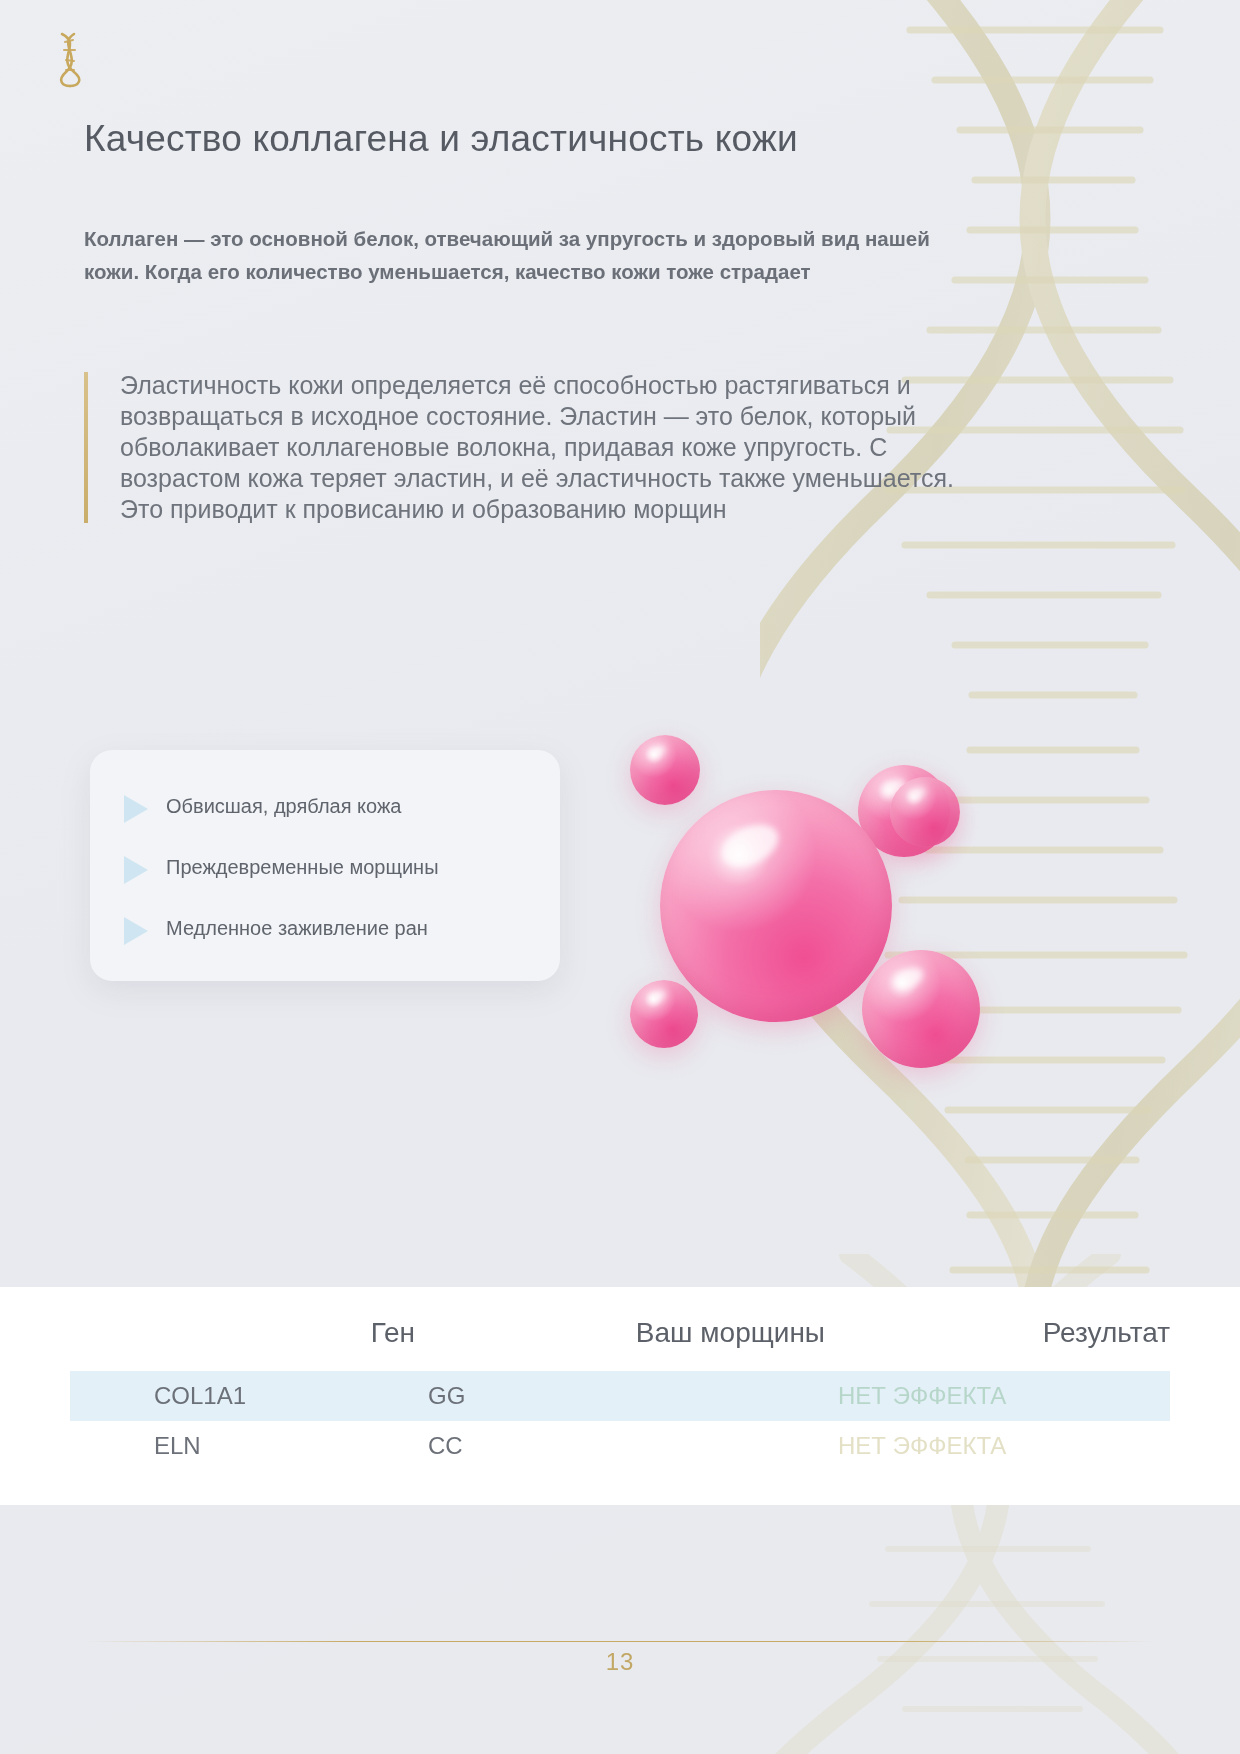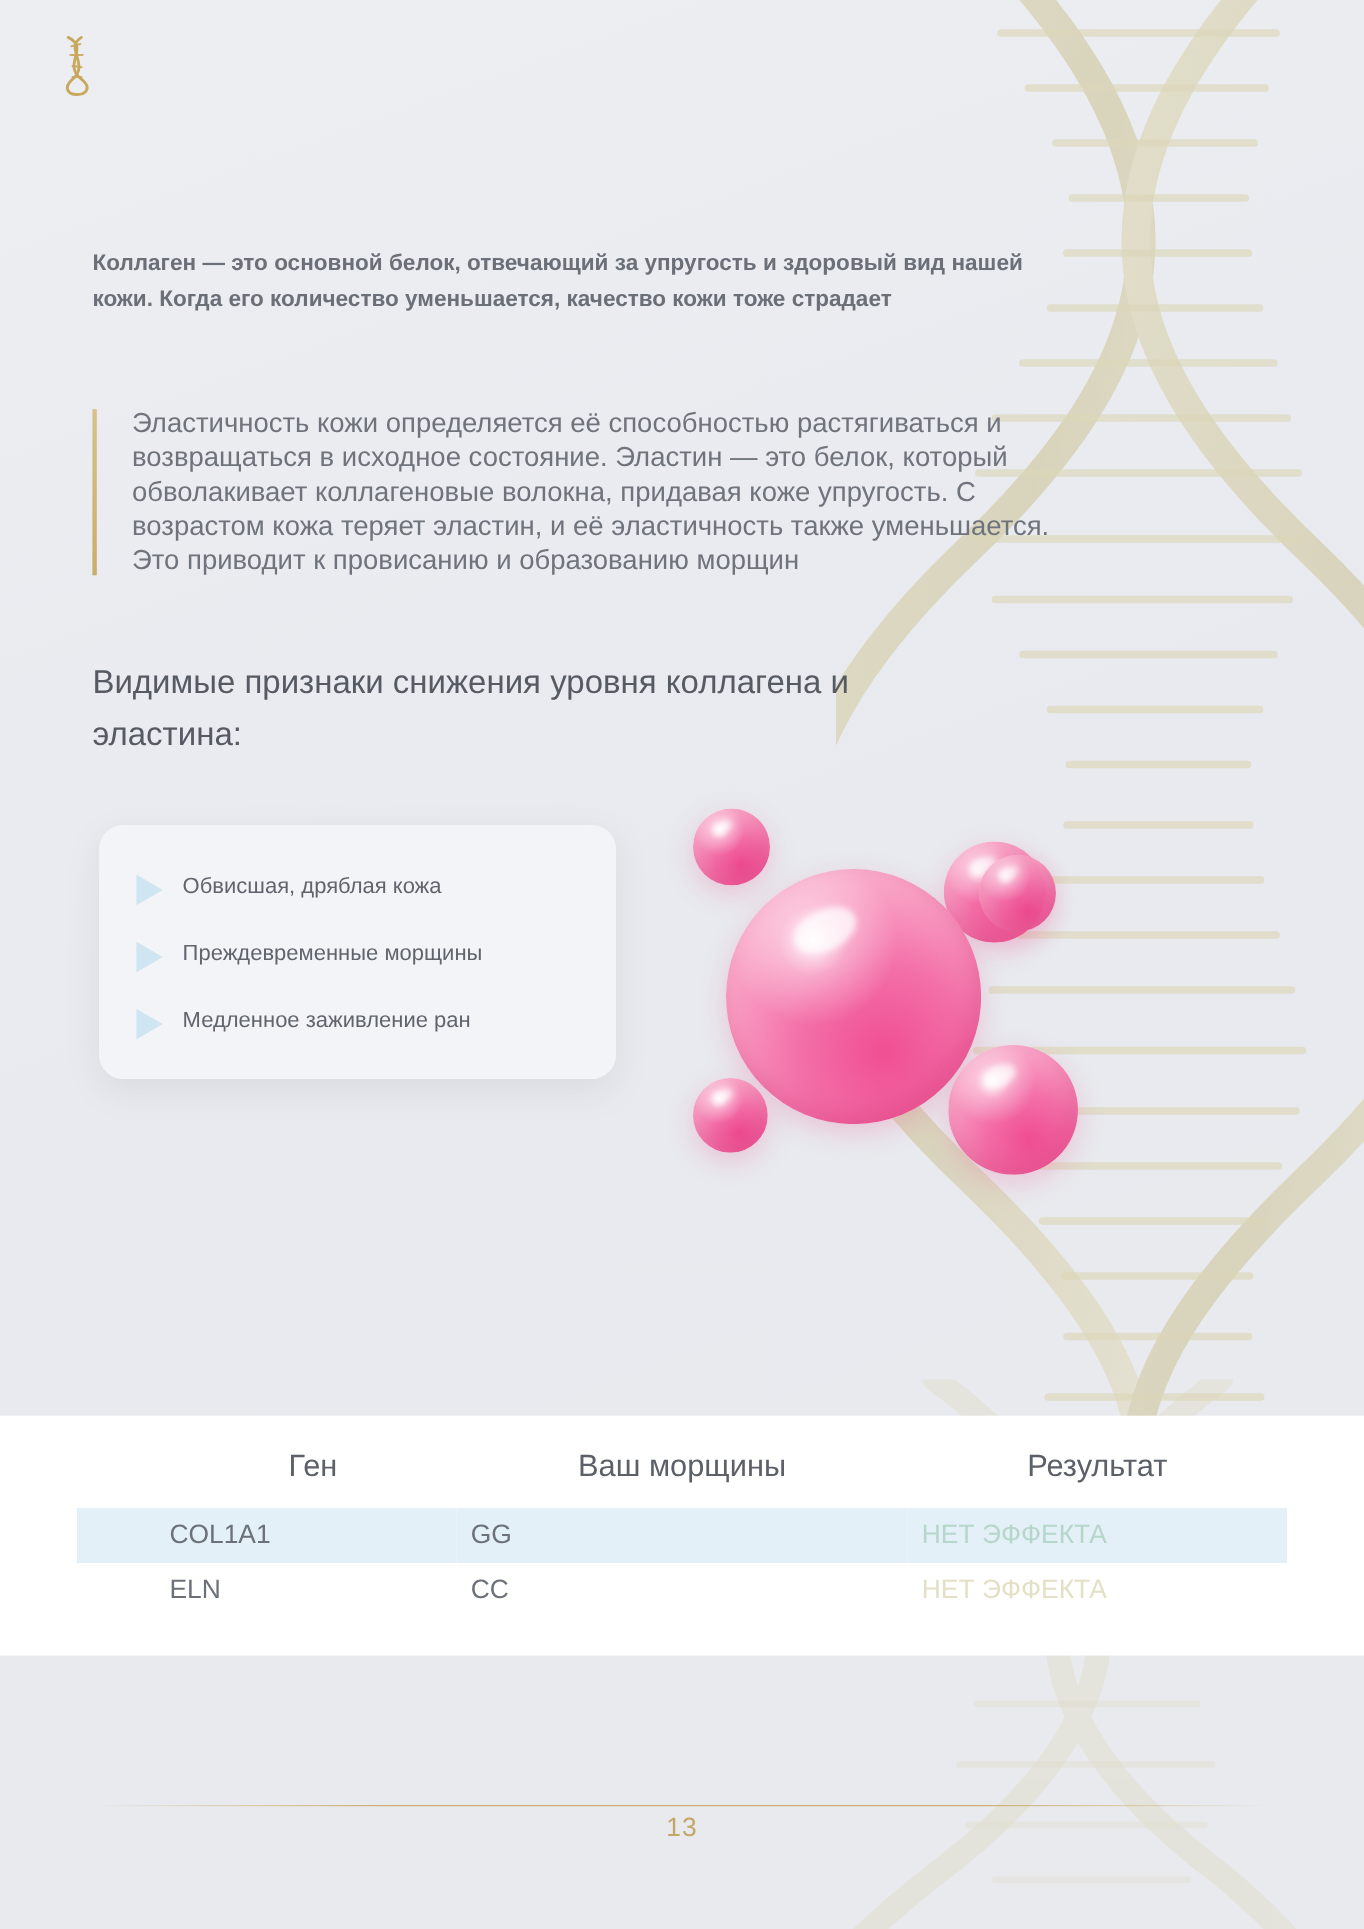--- a/index.html
+++ b/index.html
@@ -195,21 +195,21 @@
   }
 
   table {
     width: 1100px;
     margin: 0 auto;
     border-collapse: collapse;
     table-layout: fixed;
   }
 
   th {
-    text-align: center;
+    text-align: right;
     font-size: 28px;
     font-weight: 400;
     color: #5c6068;
     padding: 8px 0 22px 0;
   }
 
   td {
     font-size: 24px;
     font-weight: 400;
     color: #6c7078;
@@ -321,26 +321,26 @@
       <path d="M30,6 C14,16 38,30 22,44 C13,52 18,58 26,58"></path>
     </g>
     <g stroke="#caa95e" stroke-width="2" stroke-linecap="round" opacity=".9">
       <line x1="21" y1="14" x2="29" y2="12"></line>
       <line x1="20" y1="22" x2="31" y2="22"></line>
       <line x1="22" y1="32" x2="30" y2="33"></line>
       <line x1="22" y1="42" x2="30" y2="42"></line>
     </g>
   </svg>
 
+  <h1 class="h1">Качество коллагена и эластичность кожи</h1>
 
   <p class="lead">Коллаген — это основной белок, отвечающий за упругость и здоровый вид нашей кожи. Когда его количество уменьшается, качество кожи тоже страдает</p>
 
   <blockquote class="quote">Эластичность кожи определяется её способностью растягиваться и возвращаться в исходное состояние. Эластин — это белок, который обволакивает коллагеновые волокна, придавая коже упругость. С возрастом кожа теряет эластин, и её эластичность также уменьшается. Это приводит к провисанию и образованию морщин</blockquote>
 
-  <h2 class="h2">Видимые признаки снижения уровня коллагена и эластина:</h2>
 
   <div class="card">
     <div class="sign">
       <span class="tri"></span>
       <span class="sign-text">Обвисшая, дряблая кожа</span>
     </div>
     <div class="sign">
       <span class="tri"></span>
       <span class="sign-text">Преждевременные морщины</span>
     </div>

